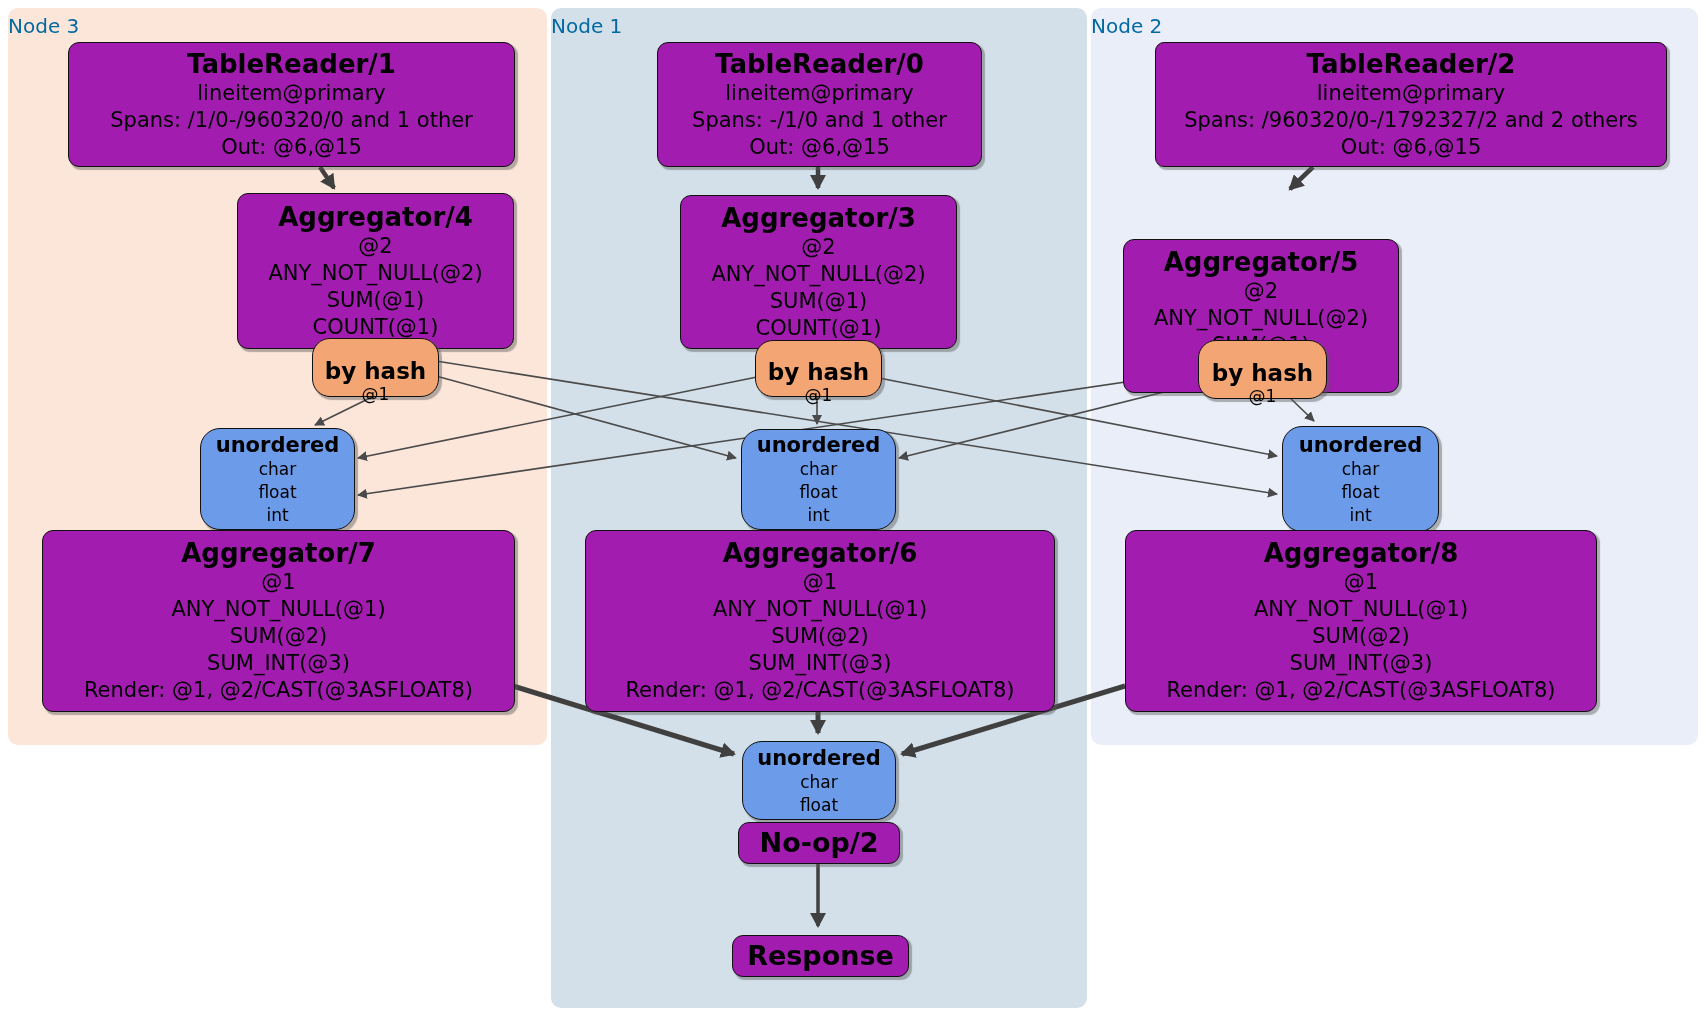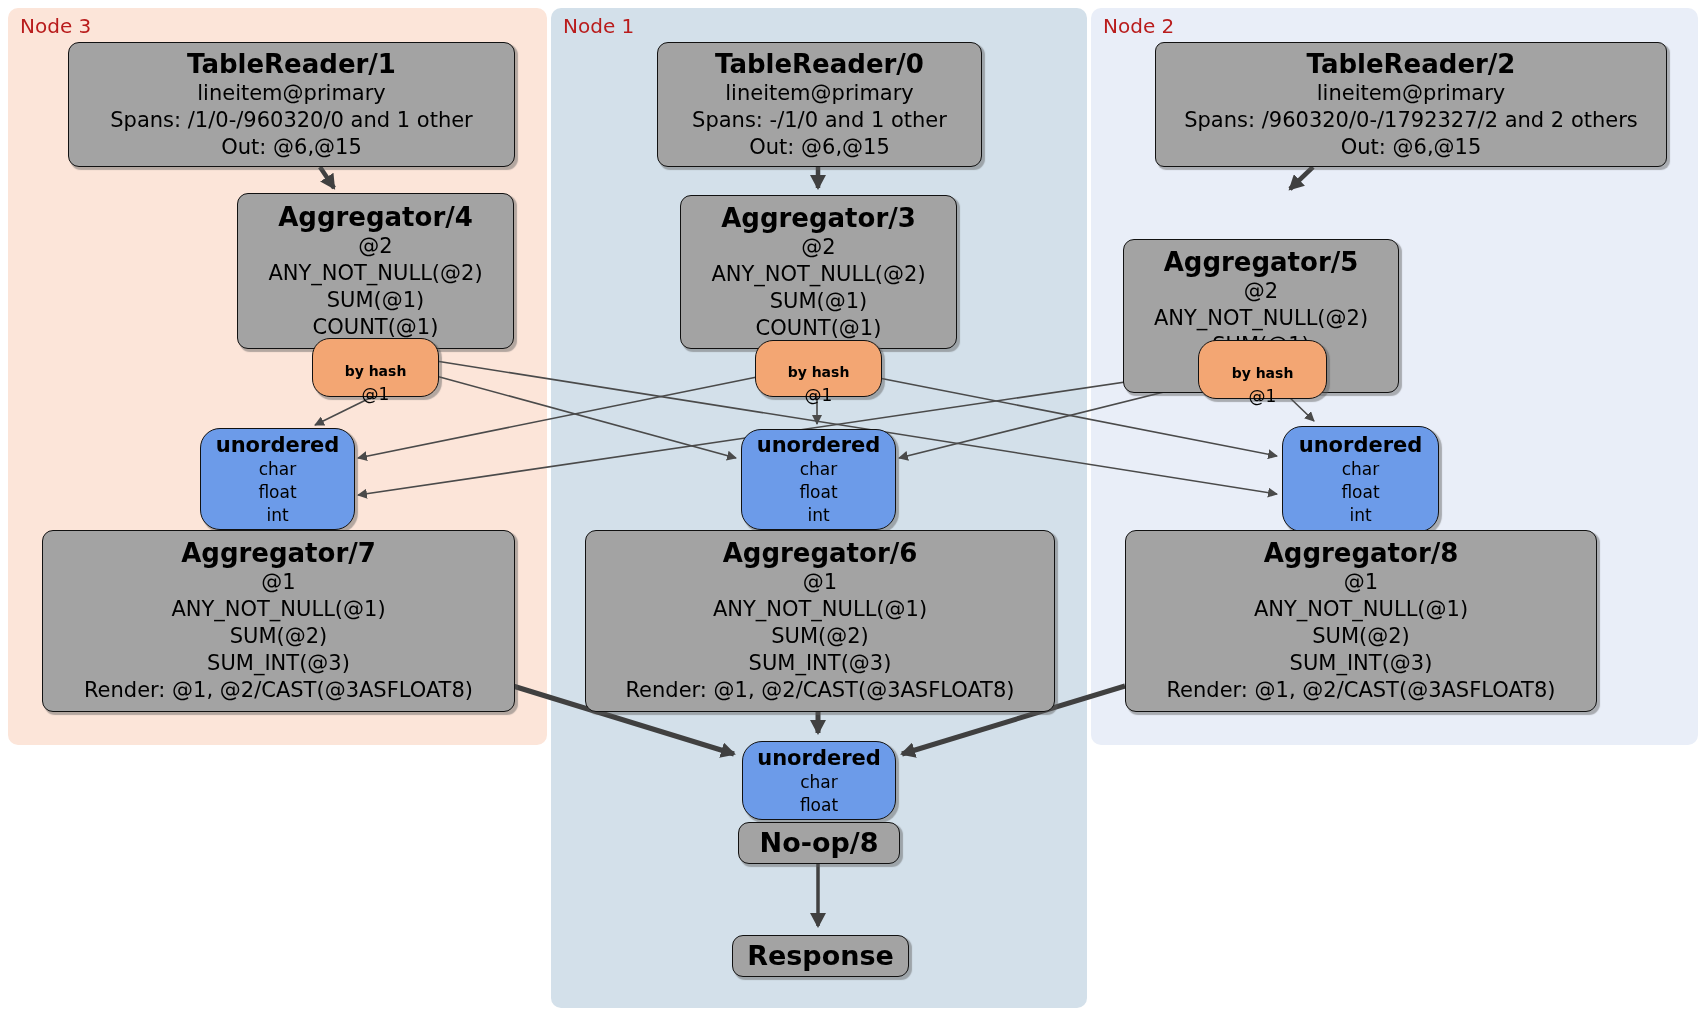--- a/index.html
+++ b/index.html
@@ -1,29 +1,29 @@
 <!DOCTYPE html>
 <html><head>
 <meta charset="utf-8">
 <style>
   html,body{margin:0;padding:0;background:#ffffff;}
   .canvas{position:relative;width:1706px;height:1016px;background:#ffffff;overflow:hidden;
           font-family:"DejaVu Sans","Liberation Sans",sans-serif;color:#000;}
   .region{position:absolute;border-radius:10px;}
-  .region-label{position:absolute;left:12px;top:6px;font-size:20px;color:#b91c1c;}
+  .region-label{position:absolute;left:0;top:6px;font-size:20px;color:#0369a1;}
   .edges{position:absolute;left:0;top:0;z-index:2;}
   .box{position:absolute;z-index:3;display:flex;flex-direction:column;justify-content:center;
        align-items:center;text-align:center;border:1.5px solid #111;
        box-shadow:2.5px 2.5px 1px rgba(90,90,90,0.45);}
-  .proc{background:#a3a3a3;border-radius:11px;}
+  .proc{background:#a21caf;border-radius:11px;}
   .router{background:#f3a673;border-radius:18px;}
   .sync{background:#6c9be9;border-radius:20px;}
   .proc .t{font-weight:bold;font-size:26px;line-height:31px;white-space:nowrap;}
   .proc .l{font-size:21px;line-height:27px;white-space:nowrap;}
-  .router .t{font-weight:bold;font-size:14px;line-height:26px;white-space:nowrap;margin-top:28px;}
+  .router .t{font-weight:bold;font-size:23px;line-height:26px;white-space:nowrap;margin-top:28px;}
   .router .l{font-size:17px;line-height:21px;white-space:nowrap;}
   .sync .t{font-weight:bold;font-size:21px;line-height:26px;white-space:nowrap;}
   .sync .l{font-size:17px;line-height:23px;white-space:nowrap;}
   .single .t{font-weight:bold;font-size:27px;line-height:30px;white-space:nowrap;}
 </style>
 </head>
 <body>
 
 <div class="canvas">
 
@@ -128,21 +128,21 @@
     <div class="l">SUM(@2)</div>
     <div class="l">SUM_INT(@3)</div>
     <div class="l">Render: @1, @2/CAST(@3ASFLOAT8)</div>
   </div>
   <div class="box sync" style="left:742px;top:741px;width:152px;height:77px;">
     <div class="t">unordered</div>
     <div class="l">char</div>
     <div class="l">float</div>
   </div>
   <div class="box proc single" style="left:738px;top:822px;width:160px;height:40px;">
-    <div class="t">No-op/8</div>
+    <div class="t">No-op/2</div>
   </div>
   <div class="box proc single" style="left:732px;top:935px;width:175px;height:40px;">
     <div class="t">Response</div>
   </div>
 
   <div class="box proc" style="left:1155px;top:42px;width:510px;height:123px;border-radius:9px;">
     <div class="t">TableReader/2</div>
     <div class="l">lineitem@primary</div>
     <div class="l">Spans: /960320/0-/1792327/2 and 2 others</div>
     <div class="l">Out: @6,@15</div>

